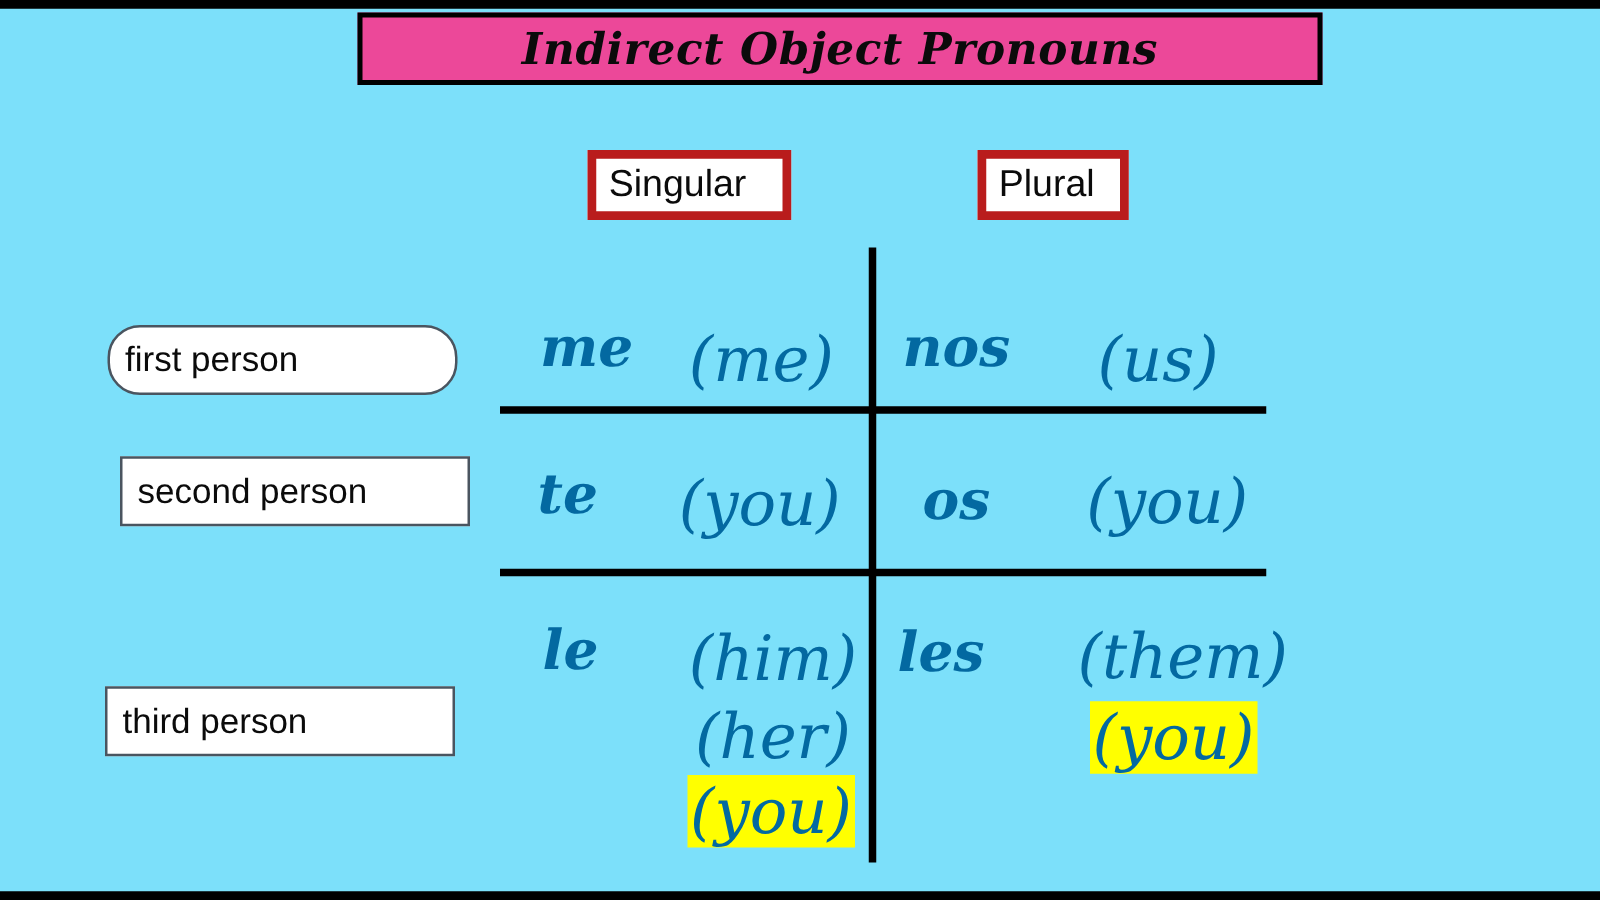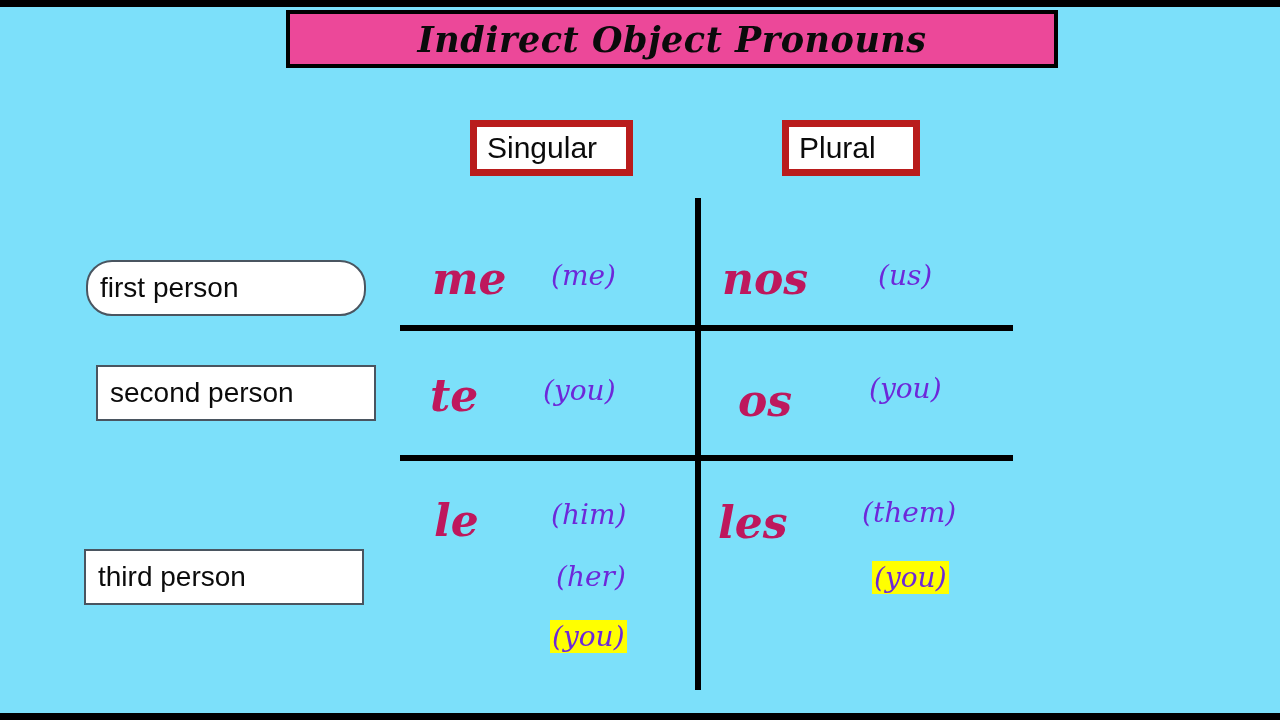--- a/index.html
+++ b/index.html
@@ -61,21 +61,21 @@
     box-sizing: border-box;
     display: flex;
     align-items: center;
     justify-content: flex-start;
     padding-left: 10px;
     height: 56px;
     font-size: 30px;
     color: #0b0b0b;
   }
   #head-singular { left: 470px; top: 120px; width: 163px; }
-  #head-plural   { left: 782px; top: 120px; width: 138px; }
+  #head-plural   { left: 782px; top: 120px; width: 121px; }
 
   
   .row-label {
     position: absolute;
     background: #ffffff;
     border: 2px solid #4a5560;
     box-sizing: border-box;
     display: flex;
     align-items: center;
     justify-content: flex-start;
@@ -108,30 +108,30 @@
     background: #000000;
   }
 
   
   .pronoun {
     position: absolute;
     font-family: "DejaVu Serif", serif;
     font-style: italic;
     font-weight: 700;
     font-size: 44px;
-    color: #be185d;
+    color: #0369a1;
     white-space: nowrap;
   }
   .gloss {
     position: absolute;
     font-family: "DejaVu Serif", serif;
     font-style: italic;
     font-weight: 400;
-    font-size: 28px;
-    color: #6d28d9;
+    font-size: 50px;
+    color: #0369a1;
     white-space: nowrap;
   }
   .gloss.hl {
     background: #ffff00;
     padding: 0 2px;
   }
 
   
   #sp-me   { left: 432px; top: 253px; }
   #sg-me   { left: 551px; top: 259px; }

